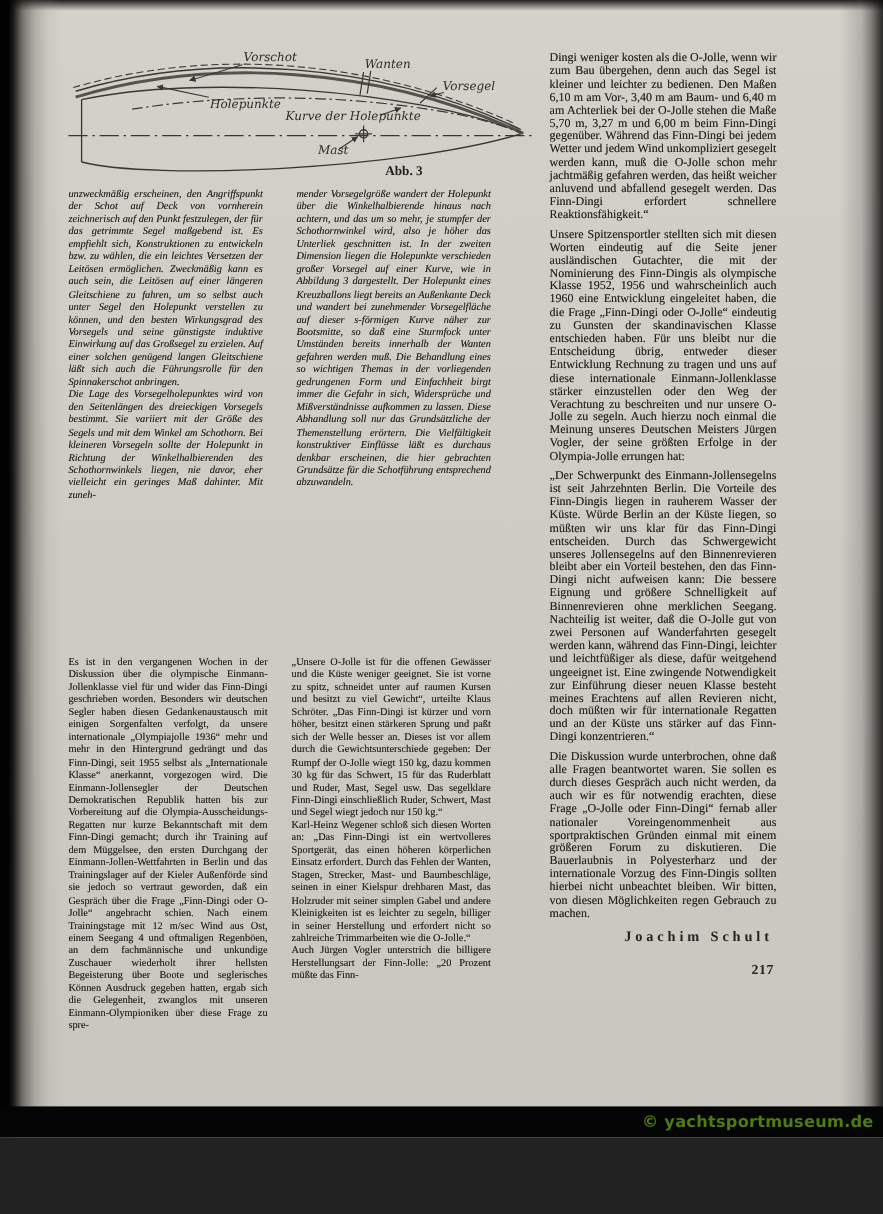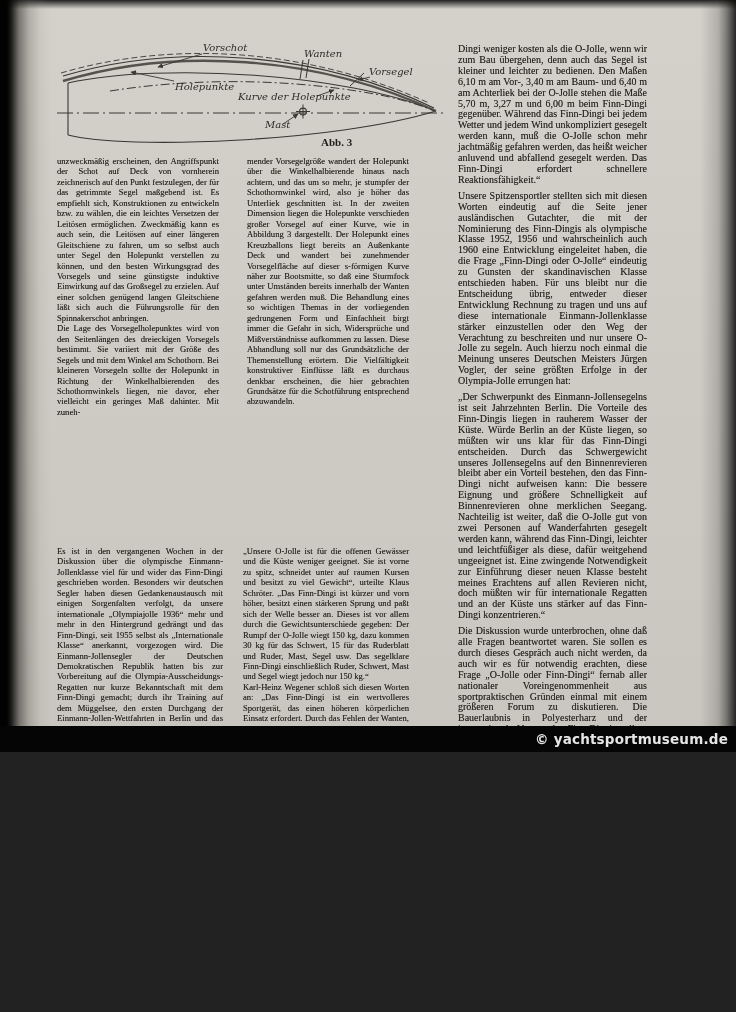--- a/index.html
+++ b/index.html
@@ -1,32 +1,32 @@
 <!DOCTYPE html>
 <html lang="de"><head>
 <meta charset="utf-8">
 <style>
   html,body{margin:0;padding:0;background:#222;}
-  .scan{position:relative;width:736px;height:752px;overflow:hidden;
+  .scan{position:relative;width:736px;height:948px;overflow:hidden;
         background:linear-gradient(180deg,#d4d1cb 0,#d0cdc7 35%,#c9c6c0 100%);
         font-family:"Liberation Serif","DejaVu Serif",serif;color:#27241f;}
   
   .edge-left{position:absolute;left:0;top:0;bottom:0;width:52px;z-index:6;pointer-events:none;
     background:linear-gradient(90deg,#020202 0,#020202 7px,rgba(12,11,10,.92) 11px,rgba(45,42,38,.55) 19px,rgba(95,92,85,.30) 29px,rgba(140,137,130,.12) 40px,rgba(0,0,0,0) 52px);}
   .edge-top{position:absolute;left:0;top:0;right:0;height:9px;z-index:5;pointer-events:none;
     background:linear-gradient(180deg,rgba(0,0,0,.85),rgba(0,0,0,0));}
   .edge-right{position:absolute;right:0;top:0;bottom:0;width:36px;z-index:5;pointer-events:none;
     background:linear-gradient(270deg,rgba(8,8,8,.85) 0,rgba(25,24,22,.45) 10px,rgba(60,58,54,.22) 18px,rgba(0,0,0,0) 36px);}
   .bottom-bar{position:absolute;left:0;right:0;bottom:0;height:26px;background:#050505;z-index:7;
     display:flex;align-items:center;justify-content:flex-end;padding-right:8px;box-sizing:border-box;}
-  .watermark{color:#e5e5e5;font:bold 13.5px "DejaVu Sans","Liberation Sans",sans-serif;letter-spacing:.2px;}
+  .watermark{color:#4d7c0f;font:bold 13.5px "DejaVu Sans","Liberation Sans",sans-serif;letter-spacing:.2px;}
   
   .fig{position:absolute;left:55px;top:34px;width:400px;height:128px;}
   
-  .upper-cols{position:absolute;left:57px;top:156px;width:352px;display:flex;gap:28px;}
+  .upper-cols{position:absolute;left:57px;top:156px;width:352px;display:flex;gap:28px;font-style:italic;}
   .upper-cols .c{width:166px;}
   p.body{font-size:8.6px;line-height:10.45px;text-align:justify;margin:0;hyphens:auto;
          text-shadow:0 0 .3px rgba(40,36,30,.55);}
   .headline-wrap{position:absolute;left:57px;top:474px;width:352px;text-align:center;}
   .headline{font:italic 30px "DejaVu Serif","Liberation Serif",serif;margin:0 0 0 24px;color:#211e1a;}
   .subtitle{font:bold 7.6px "DejaVu Sans","Liberation Sans",sans-serif;letter-spacing:2.1px;
             margin-top:7px;color:#2a2722;}
   .article-cols{position:absolute;left:57px;top:546px;width:352px;display:flex;gap:20px;}
   .article-cols .c{width:166px;}
   .col3{position:absolute;left:458px;top:44px;width:189px;}
@@ -100,20 +100,21 @@
   <div class="headline-wrap">
   </div>
 
   <div class="article-cols">
     <div class="c">
       <p class="body">Es ist in den vergangenen Wochen in der Diskussion über die olympische Einmann-Jollenklasse viel für und wider das Finn-Dingi geschrieben worden. Besonders wir deutschen Segler haben diesen Gedankenaustausch mit einigen Sorgenfalten verfolgt, da unsere internationale „Olympiajolle 1936“ mehr und mehr in den Hintergrund gedrängt und das Finn-Dingi, seit 1955 selbst als „Internationale Klasse“ anerkannt, vorgezogen wird. Die Einmann-Jollensegler der Deutschen Demokratischen Republik hatten bis zur Vorbereitung auf die Olympia-Ausscheidungs-Regatten nur kurze Bekanntschaft mit dem Finn-Dingi gemacht; durch ihr Training auf dem Müggelsee, den ersten Durchgang der Einmann-Jollen-Wettfahrten in Berlin und das Trainingslager auf der Kieler Außenförde sind sie jedoch so vertraut geworden, daß ein Gespräch über die Frage „Finn-Dingi oder O-Jolle“ angebracht schien. Nach einem Trainingstage mit 12 m/sec Wind aus Ost, einem Seegang 4 und oftmaligen Regenböen, an dem fachmännische und unkundige Zuschauer wiederholt ihrer hellsten Begeisterung über Boote und seglerisches Können Ausdruck gegeben hatten, ergab sich die Gelegenheit, zwanglos mit unseren Einmann-Olympioniken über diese Frage zu spre-</p>
     </div>
     <div class="c">
       <p class="body">„Unsere O-Jolle ist für die offenen Gewässer und die Küste weniger geeignet. Sie ist vorne zu spitz, schneidet unter auf raumen Kursen und besitzt zu viel Gewicht“, urteilte Klaus Schröter. „Das Finn-Dingi ist kürzer und vorn höher, besitzt einen stärkeren Sprung und paßt sich der Welle besser an. Dieses ist vor allem durch die Gewichtsunterschiede gegeben: Der Rumpf der O-Jolle wiegt 150 kg, dazu kommen 30 kg für das Schwert, 15 für das Ruderblatt und Ruder, Mast, Segel usw. Das segelklare Finn-Dingi einschließlich Ruder, Schwert, Mast und Segel wiegt jedoch nur 150 kg.“</p>
       <p class="body">Karl-Heinz Wegener schloß sich diesen Worten an: „Das Finn-Dingi ist ein wertvolleres Sportgerät, das einen höheren körperlichen Einsatz erfordert. Durch das Fehlen der Wanten, Stagen, Strecker, Mast- und Baumbeschläge, seinen in einer Kielspur drehbaren Mast, das Holzruder mit seiner simplen Gabel und andere Kleinigkeiten ist es leichter zu segeln, billiger in seiner Herstellung und erfordert nicht so zahlreiche Trimmarbeiten wie die O-Jolle.“</p>
+      <p class="body">Auch Jürgen Vogler unterstrich die billigere Herstellungsart der Finn-Jolle: „20 Prozent müßte das Finn-</p>
     </div>
   </div>
 
   <div class="col3">
     <p class="body">Dingi weniger kosten als die O-Jolle, wenn wir zum Bau übergehen, denn auch das Segel ist kleiner und leichter zu bedienen. Den Maßen 6,10 m am Vor-, 3,40 m am Baum- und 6,40 m am Achterliek bei der O-Jolle stehen die Maße 5,70 m, 3,27 m und 6,00 m beim Finn-Dingi gegenüber. Während das Finn-Dingi bei jedem Wetter und jedem Wind unkompliziert gesegelt werden kann, muß die O-Jolle schon mehr jachtmäßig gefahren werden, das heißt weicher anluvend und abfallend gesegelt werden. Das Finn-Dingi erfordert schnellere Reaktionsfähigkeit.“</p>
     <p class="body">Unsere Spitzensportler stellten sich mit diesen Worten eindeutig auf die Seite jener ausländischen Gutachter, die mit der Nominierung des Finn-Dingis als olympische Klasse 1952, 1956 und wahrscheinlich auch 1960 eine Entwicklung eingeleitet haben, die die Frage „Finn-Dingi oder O-Jolle“ eindeutig zu Gunsten der skandinavischen Klasse entschieden haben. Für uns bleibt nur die Entscheidung übrig, entweder dieser Entwicklung Rechnung zu tragen und uns auf diese internationale Einmann-Jollenklasse stärker einzustellen oder den Weg der Verachtung zu beschreiten und nur unsere O-Jolle zu segeln. Auch hierzu noch einmal die Meinung unseres Deutschen Meisters Jürgen Vogler, der seine größten Erfolge in der Olympia-Jolle errungen hat:</p>
     <p class="body">„Der Schwerpunkt des Einmann-Jollensegelns ist seit Jahrzehnten Berlin. Die Vorteile des Finn-Dingis liegen in rauherem Wasser der Küste. Würde Berlin an der Küste liegen, so müßten wir uns klar für das Finn-Dingi entscheiden. Durch das Schwergewicht unseres Jollensegelns auf den Binnenrevieren bleibt aber ein Vorteil bestehen, den das Finn-Dingi nicht aufweisen kann: Die bessere Eignung und größere Schnelligkeit auf Binnenrevieren ohne merklichen Seegang. Nachteilig ist weiter, daß die O-Jolle gut von zwei Personen auf Wanderfahrten gesegelt werden kann, während das Finn-Dingi, leichter und leichtfüßiger als diese, dafür weitgehend ungeeignet ist. Eine zwingende Notwendigkeit zur Einführung dieser neuen Klasse besteht meines Erachtens auf allen Revieren nicht, doch müßten wir für internationale Regatten und an der Küste uns stärker auf das Finn-Dingi konzentrieren.“</p>
     <p class="body">Die Diskussion wurde unterbrochen, ohne daß alle Fragen beantwortet waren. Sie sollen es durch dieses Gespräch auch nicht werden, da auch wir es für notwendig erachten, diese Frage „O-Jolle oder Finn-Dingi“ fernab aller nationaler Voreingenommenheit aus sportpraktischen Gründen einmal mit einem größeren Forum zu diskutieren. Die Bauerlaubnis in Polyesterharz und der internationale Vorzug des Finn-Dingis sollten hierbei nicht unbeachtet bleiben. Wir bitten, von diesen Möglichkeiten regen Gebrauch zu machen.</p>
     <div class="byline">Joachim Schult</div>
     <div class="pagenum">217</div>

